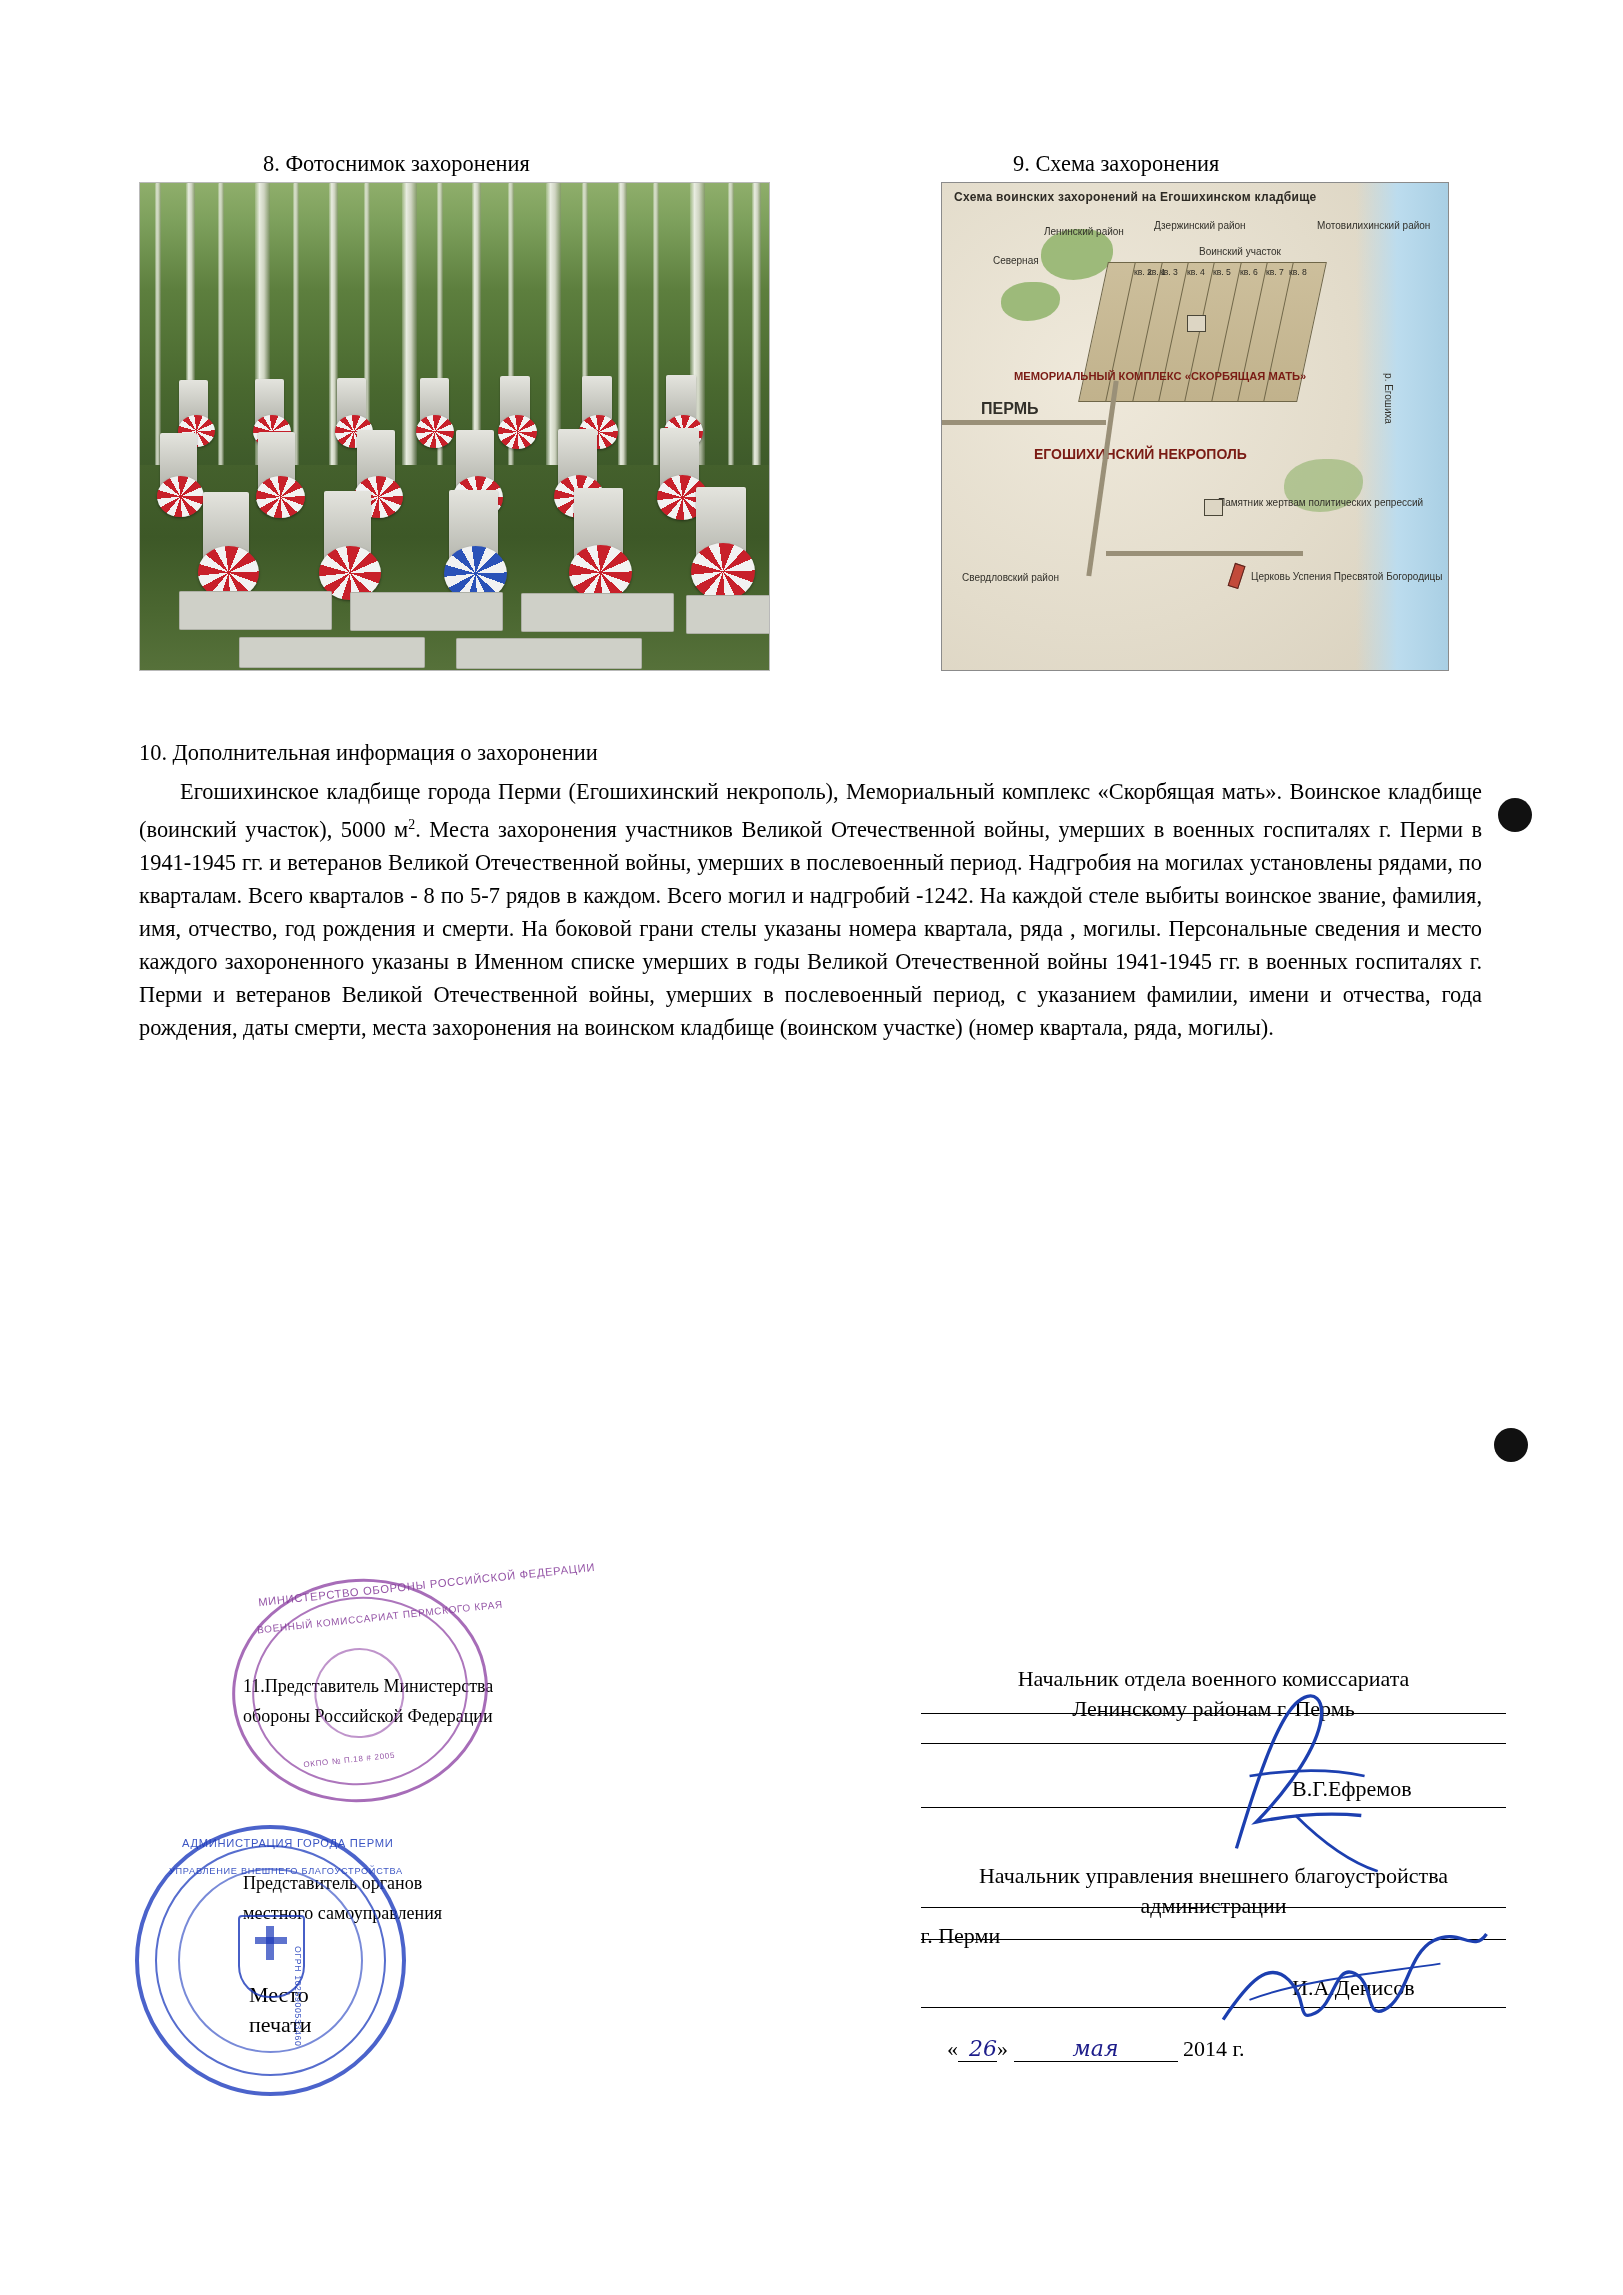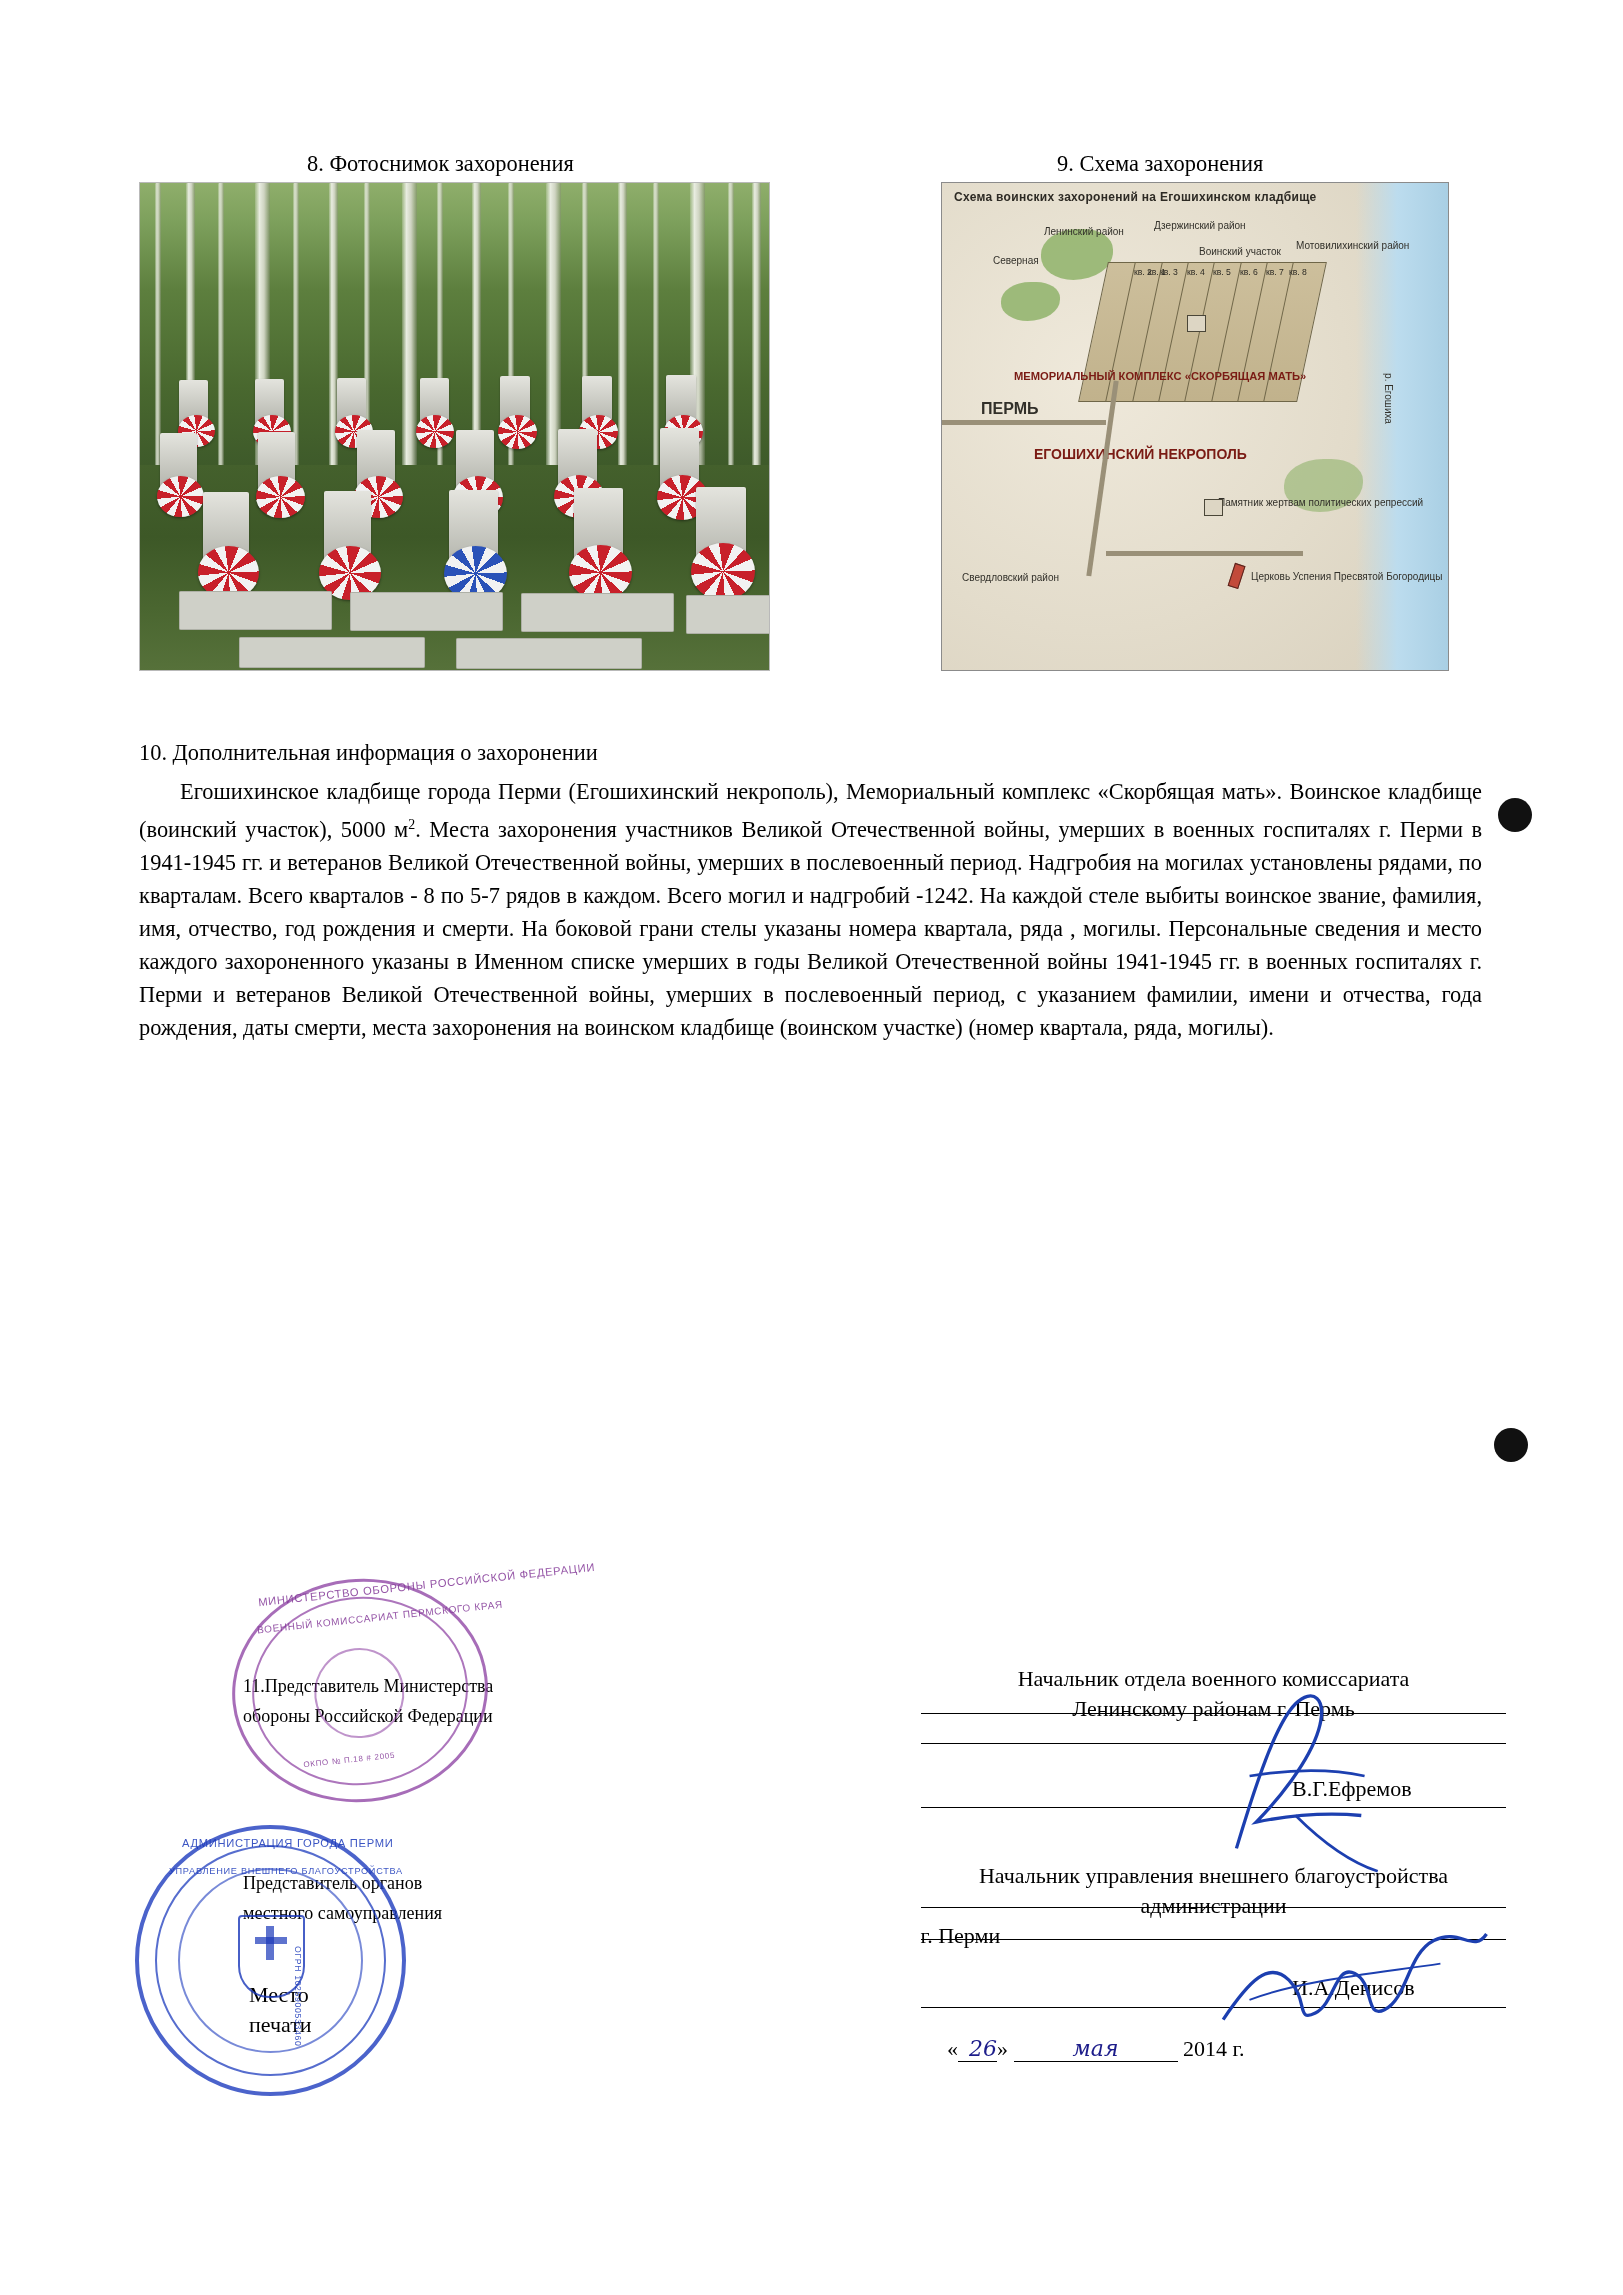--- a/index.html
+++ b/index.html
@@ -17,21 +17,20 @@
     height: 2295px;
     background: #ffffff;
     overflow: hidden;
   }
 
   
   .caption {
     position: absolute;
     font-size: 22.4px;
     white-space: nowrap;
-    margin-left: 44px;
   }
   #caption-photo { left: 263px; top: 151px; }
   #caption-scheme { left: 1013px; top: 151px; }
 
   
   .photo-frame {
     position: absolute;
     left: 139px;
     top: 182px;
     width: 629px;
@@ -485,21 +484,21 @@
     <div class="kv-num" style="left:218px; top:84px;">кв. 3</div>
     <div class="kv-num" style="left:245px; top:84px;">кв. 4</div>
     <div class="kv-num" style="left:271px; top:84px;">кв. 5</div>
     <div class="kv-num" style="left:298px; top:84px;">кв. 6</div>
     <div class="kv-num" style="left:324px; top:84px;">кв. 7</div>
     <div class="kv-num" style="left:347px; top:84px;">кв. 8</div>
 
     <div class="scheme-label" style="left:102px; top:43px;">Ленинский район</div>
     <div class="scheme-label" style="left:212px; top:37px;">Дзержинский район</div>
     <div class="scheme-label" style="left:51px;  top:72px;">Северная</div>
-    <div class="scheme-label" style="left:354px; top:37px;margin-top:20px;">Мотовилихинский район</div>
+    <div class="scheme-label" style="left:375px; top:37px;">Мотовилихинский район</div>
     <div class="scheme-label" style="left:257px; top:63px;">Воинский участок</div>
     <div class="scheme-label red" style="left:72px; top:187px; font-size:11.2px;">МЕМОРИАЛЬНЫЙ КОМПЛЕКС «СКОРБЯЩАЯ МАТЬ»</div>
     <div class="scheme-label big" style="left:39px; top:217px;">ПЕРМЬ</div>
     <div class="scheme-label red" style="left:92px; top:263px;">ЕГОШИХИНСКИЙ НЕКРОПОЛЬ</div>
     <div class="scheme-label" style="left:276px; top:314px;">Памятник жертвам политических репрессий</div>
     <div class="scheme-label" style="left:309px; top:388px;">Церковь Успения Пресвятой Богородицы</div>
     <div class="scheme-label" style="left:20px; top:389px;">Свердловский район</div>
     <div class="scheme-label" style="left:421px; top:210px; transform:rotate(90deg);">р. Егошиха</div>
 
     <div class="marker-sq" style="left:245px; top:132px;"></div>

